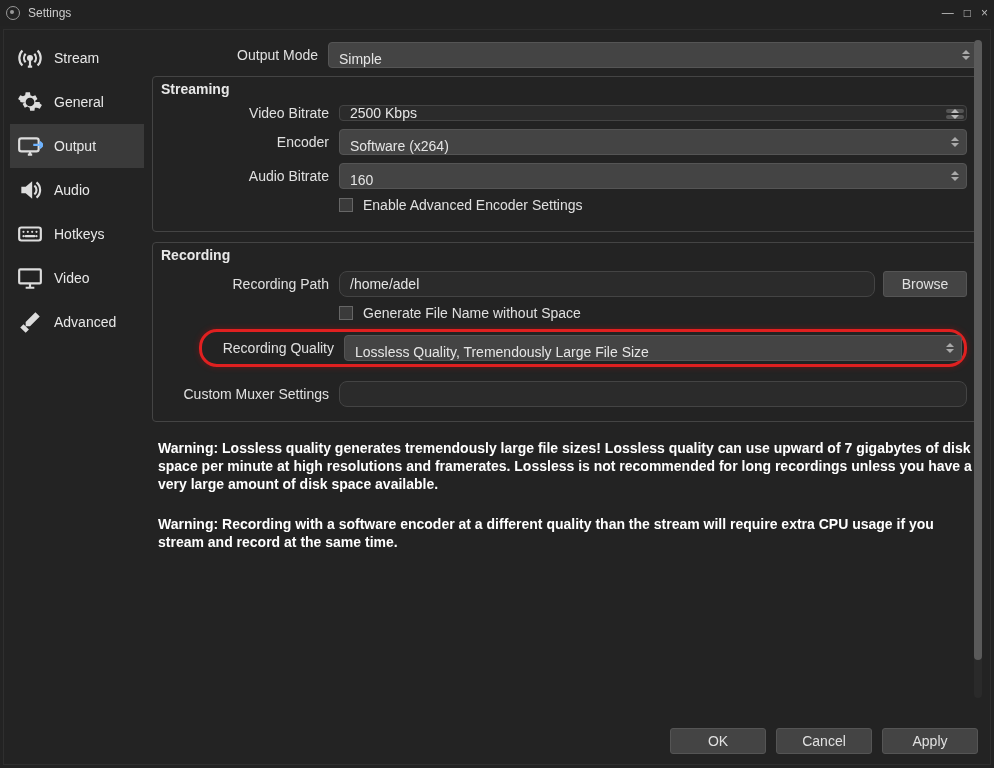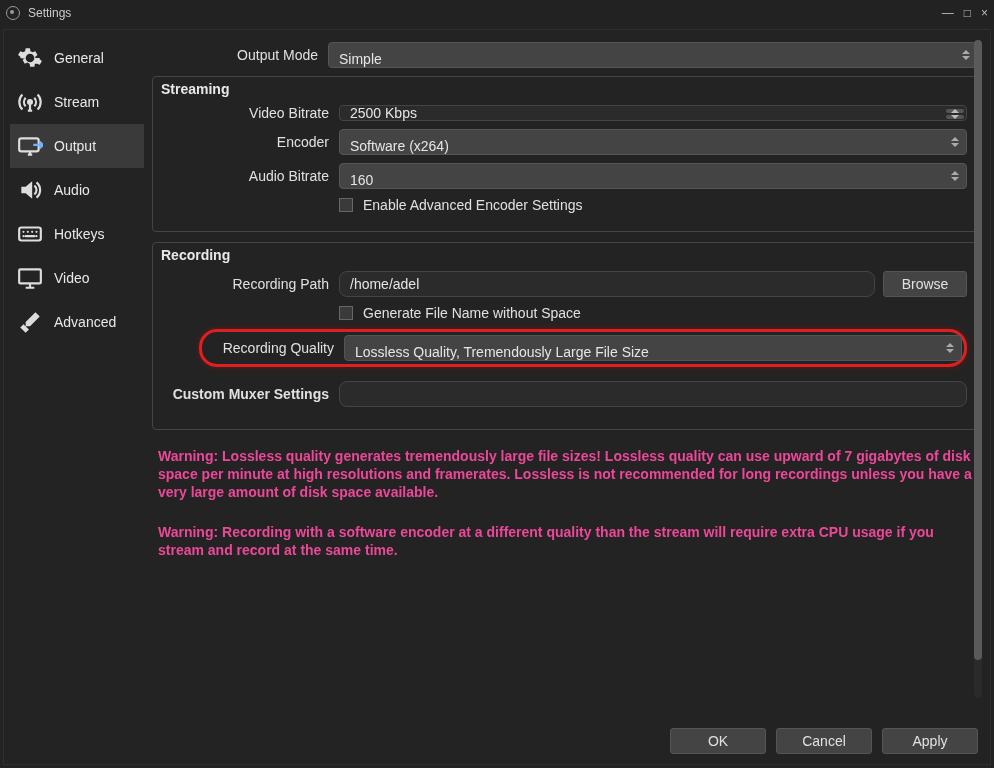--- a/index.html
+++ b/index.html
@@ -210,21 +210,21 @@
 .path-row .text-input { flex: 1; }
 
 .highlight-ring {
   border: 3px solid #e02020;
   border-radius: 18px;
   padding: 3px 2px;
   box-shadow: 0 0 6px rgba(255,0,0,0.3);
 }
 
 .warning-text {
-  color: #ec4899;
+  color: #ffffff;
   font-size: 14px;
   font-weight: bold;
   line-height: 1.28;
   padding: 8px 6px 0 6px;
 }
 
 .footer-buttons {
   position: absolute;
   bottom: 10px; right: 12px;
   display: flex;
@@ -244,37 +244,37 @@
   </div>
 </div>
 
 <div class="window-body">
   <div class="main-layout">
 
     <div class="sidebar">
 
       <div class="sidebar-item">
         <span class="sb-icon">
-          <svg viewBox="0 0 24 24" fill="#ddd">
-              <path d="M12 8a4 4 0 1 0 0 8 4 4 0 0 0 0-8zm9 4a7 7 0 0 1-.1 1.2l2.1 1.6-2 3.4-2.5-1a7 7 0 0 1-2 .1l-.4 2.7h-4l-.4-2.7a7 7 0 0 1-2-1.1l-2.5 1-2-3.4 2.1-1.6A7 7 0 0 1 3 12c0-.4 0-.8.1-1.2L1 9.2l2-3.4 2.5 1a7 7 0 0 1 2-1.1L8 3h4l.4 2.7a7 7 0 0 1 2 1.1l2.5-1 2 3.4-2.1 1.6c.1.4.2.8.2 1.2z"></path>
-            </svg>
-        </span>
-        <span>General</span>
-      </div>
-
-      <div class="sidebar-item">
-        <span class="sb-icon">
           <svg viewBox="0 0 24 24" fill="none" stroke="#ddd" stroke-width="2">
               <path d="M5 5a10 10 0 0 0 0 14M19 5a10 10 0 0 1 0 14M8 8a6 6 0 0 0 0 8M16 8a6 6 0 0 1 0 8"></path>
               <circle cx="12" cy="12" r="1.8" fill="#ddd"></circle>
               <path d="M12 14v6"></path>
               <path d="M10 20h4"></path>
             </svg>
         </span>
         <span>Stream</span>
+      </div>
+
+      <div class="sidebar-item">
+        <span class="sb-icon">
+          <svg viewBox="0 0 24 24" fill="#ddd">
+              <path d="M12 8a4 4 0 1 0 0 8 4 4 0 0 0 0-8zm9 4a7 7 0 0 1-.1 1.2l2.1 1.6-2 3.4-2.5-1a7 7 0 0 1-2 .1l-.4 2.7h-4l-.4-2.7a7 7 0 0 1-2-1.1l-2.5 1-2-3.4 2.1-1.6A7 7 0 0 1 3 12c0-.4 0-.8.1-1.2L1 9.2l2-3.4 2.5 1a7 7 0 0 1 2-1.1L8 3h4l.4 2.7a7 7 0 0 1 2 1.1l2.5-1 2 3.4-2.1 1.6c.1.4.2.8.2 1.2z"></path>
+            </svg>
+        </span>
+        <span>General</span>
       </div>
 
       <div class="sidebar-item selected">
         <span class="sb-icon">
           <svg viewBox="0 0 24 24" fill="none" stroke="#ddd" stroke-width="2">
               <rect x="2" y="5" width="18" height="12" rx="2"></rect>
               <path d="M10 20h4M12 17v3"></path>
               <path d="M15 11h8M21 8l3 3-3 3" stroke="#6fb4ff"></path>
             </svg>
         </span>
@@ -406,21 +406,21 @@
             <div class="label" style="width:140px;">Recording Quality</div>
             <div class="control">
               <div class="dropdown">
                 <span>Lossless Quality, Tremendously Large File Size</span>
                 <span class="chev"></span>
               </div>
             </div>
           </div>
         </div>
 
-        <div class="row" style="margin-top:14px; margin-bottom:12px;font-weight:bold;">
+        <div class="row" style="margin-top:14px; margin-bottom:4px;">
           <div class="label">Custom Muxer Settings</div>
           <div class="control">
             <div class="text-input text-input-empty">
               <span></span>
             </div>
           </div>
         </div>
       </div>
 
       <div class="warning-text">Warning: Lossless quality generates tremendously large file sizes! Lossless quality can use upward of 7 gigabytes of disk space per minute at high resolutions and framerates. Lossless is not recommended for long recordings unless you have a very large amount of disk space available.</div>

